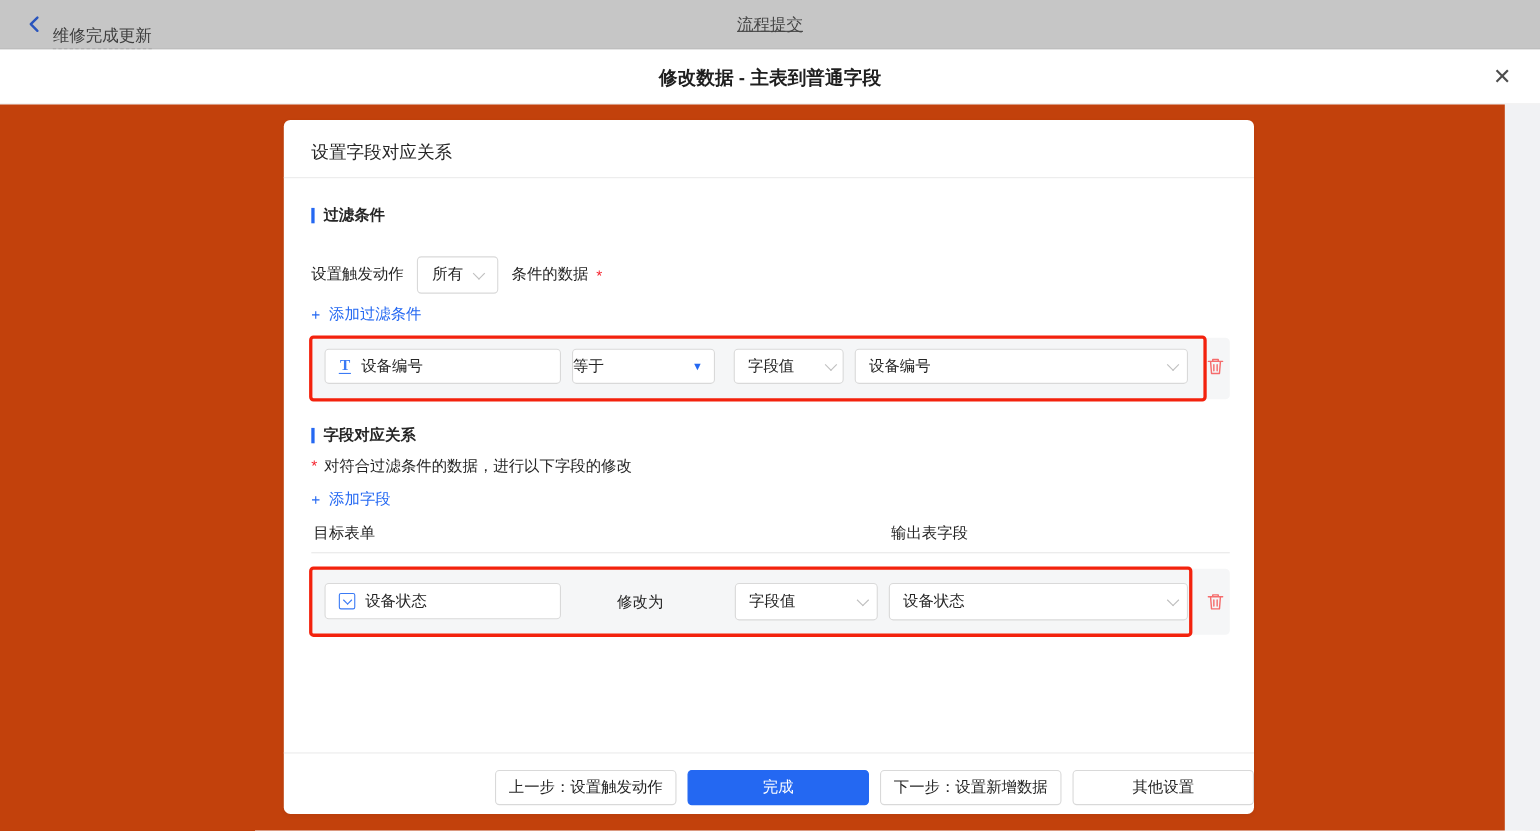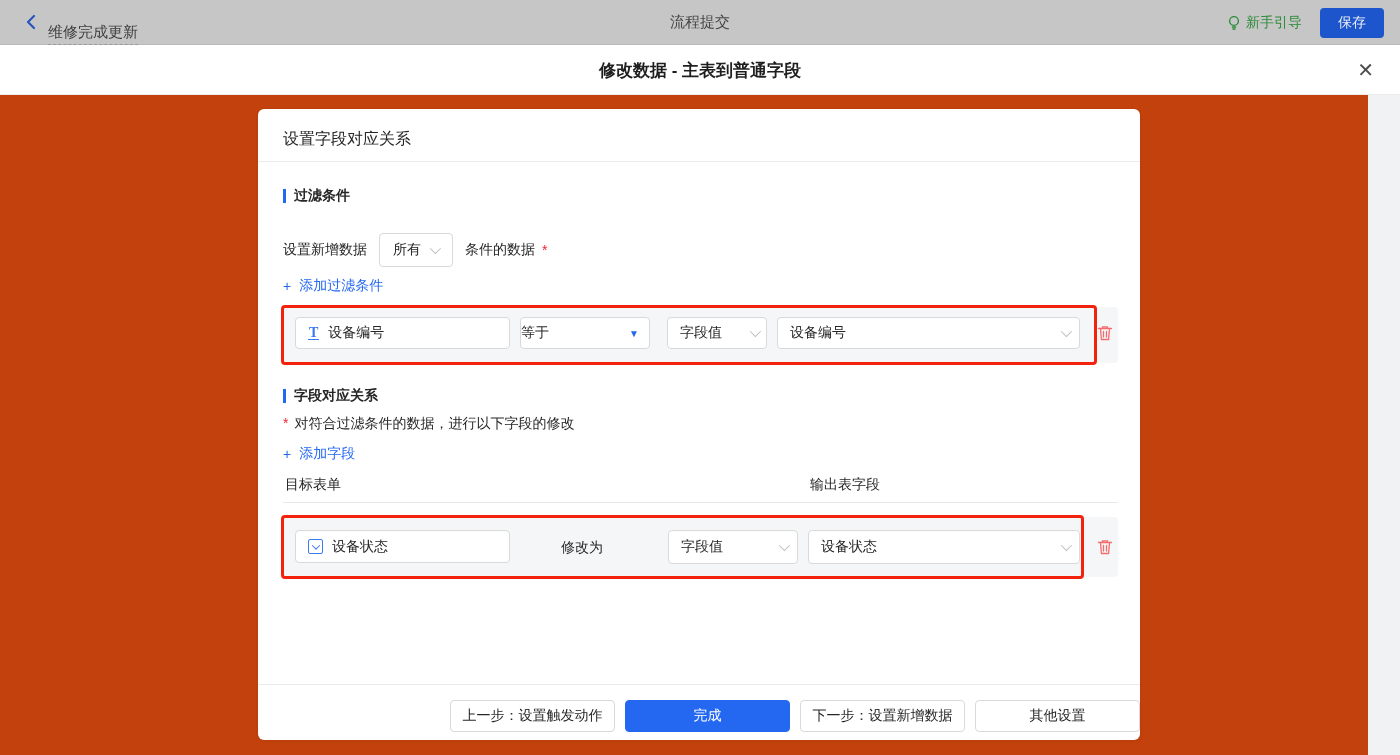--- a/index.html
+++ b/index.html
@@ -3,21 +3,21 @@
 <meta charset="utf-8">
 <style>
   * { margin:0; padding:0; box-sizing:border-box; }
   html,body { width:1400px; height:755px; font-family:"Liberation Sans","DejaVu Sans",sans-serif; background:#f1f2f4; overflow:hidden; }
 
   
   .topbar { position:absolute; left:0; top:0; width:1400px; height:45px; background:#c6c6c6; border-bottom:1px solid #b9b9b9; display:flex; align-items:center; }
   .topbar-left { display:flex; align-items:center; gap:10px; padding-left:24px; }
   .back-btn { display:flex; align-items:center; cursor:pointer; }
   .flow-name { font-size:15px; color:#3e3e3e; border-bottom:1px dashed #9b9b9b; padding-bottom:2px;margin-top:24px; }
-  .topbar-center { position:absolute; left:0; right:0; text-align:center; font-size:15px; color:#454545; }
+  .topbar-center { position:absolute; left:0; right:0; text-align:center; font-size:15px; color:#454545;text-decoration:underline; }
   .topbar-right { position:absolute; right:16px; top:0; height:45px; display:flex; align-items:center; gap:18px; }
   .guide { display:flex; align-items:center; gap:5px; font-size:14px; color:#2e8c3a; cursor:pointer; }
   .save-btn { background:#1d55cd; color:#e9edf6; font-size:14px; border:none; border-radius:4px; width:64px; height:30px; cursor:pointer; }
 
   
   .modal-header { position:absolute; left:0; top:45px; width:1400px; height:50px; background:#ffffff; border-bottom:1px solid #ebebeb; }
   .modal-title { position:absolute; left:0; right:0; top:14px; text-align:center; font-size:17px; font-weight:600; color:#1f1f1f; }
   .modal-close { position:absolute; right:26px; top:12px; font-size:20px; color:#4d4d4d; cursor:pointer; line-height:26px; }
 
   
@@ -64,50 +64,40 @@
 <div class="topbar">
   <div class="topbar-left">
     <span class="back-btn">
       <svg width="14" height="16" viewBox="0 0 14 16">
         <polyline points="10,2 4,8 10,14" fill="none" stroke="#2a55bd" stroke-width="2.2" stroke-linecap="round" stroke-linejoin="round"></polyline>
       </svg>
     </span>
     <span class="flow-name">维修完成更新</span>
   </div>
   <div class="topbar-center">流程提交</div>
-  <div class="topbar-right">
-    <span class="guide">
-      <svg width="14" height="16" viewBox="0 0 14 16">
-        <circle cx="7" cy="6" r="4.4" fill="none" stroke="#2e8c3a" stroke-width="1.4"></circle>
-        <path d="M5.4 12h3.2M5.9 14h2.2" stroke="#2e8c3a" stroke-width="1.4" stroke-linecap="round"></path>
-      </svg>
-      <span>新手引导</span>
-    </span>
-    <button class="save-btn">保存</button>
-  </div>
 </div>
 
 <div class="modal-header">
   <div class="modal-title">修改数据 - 主表到普通字段</div>
   <div class="modal-close">✕</div>
 </div>
 
 <div class="modal-body">
   <div class="card">
 
     <div class="card-title">设置字段对应关系</div>
     <div class="card-title-divider"></div>
 
     <div class="section-title" style="left:25px; top:78px;">
       <span class="section-bar"></span>
       <span>过滤条件</span>
     </div>
 
     <div class="cond-line">
-      <span>设置新增数据</span>
+      <span>设置触发动作</span>
       <span class="mini-select">
         <span>所有</span>
         <i class="chevron-gray"></i>
       </span>
       <span>条件的数据</span>
       <span class="req-star">*</span>
     </div>
 
     <div class="add-link" style="left:25px; top:168px;">
       <span>+</span>

